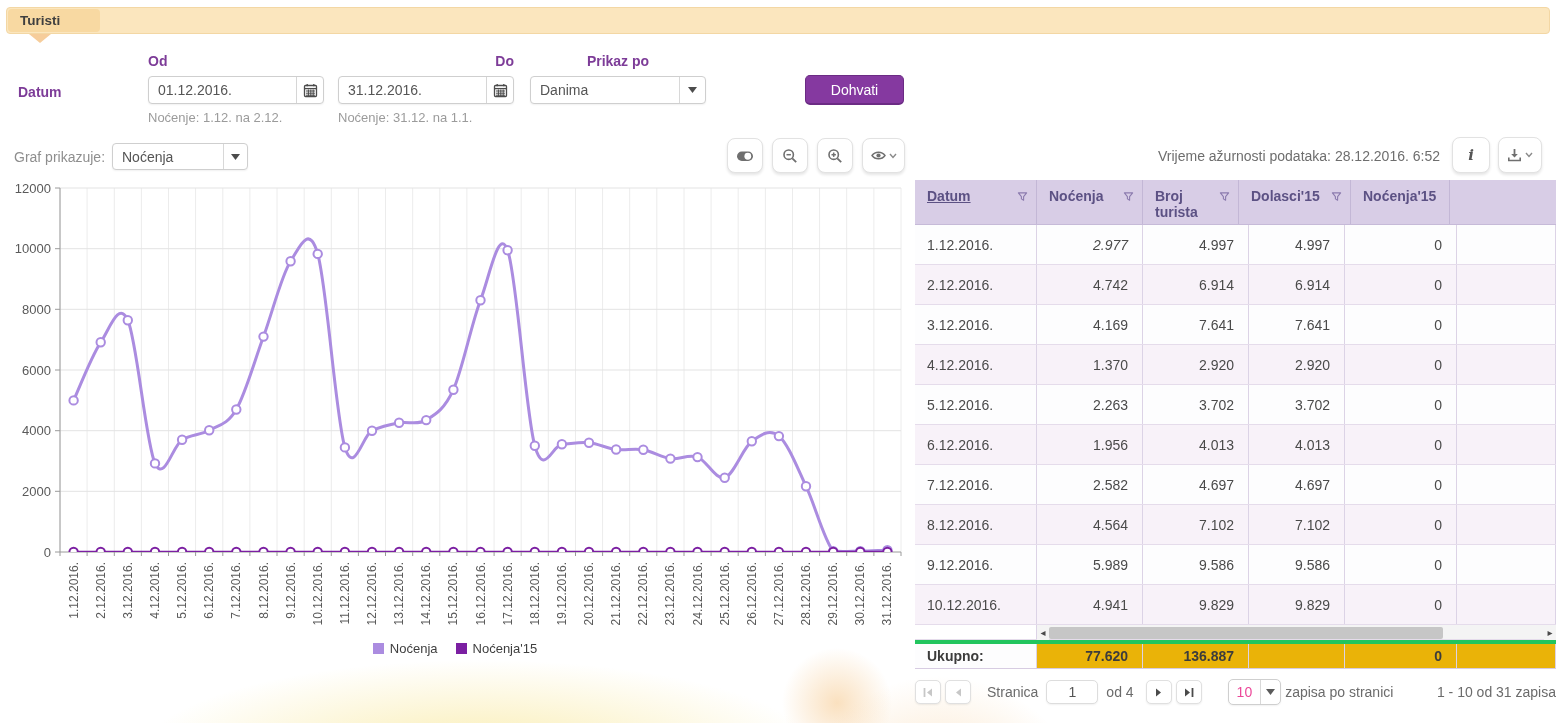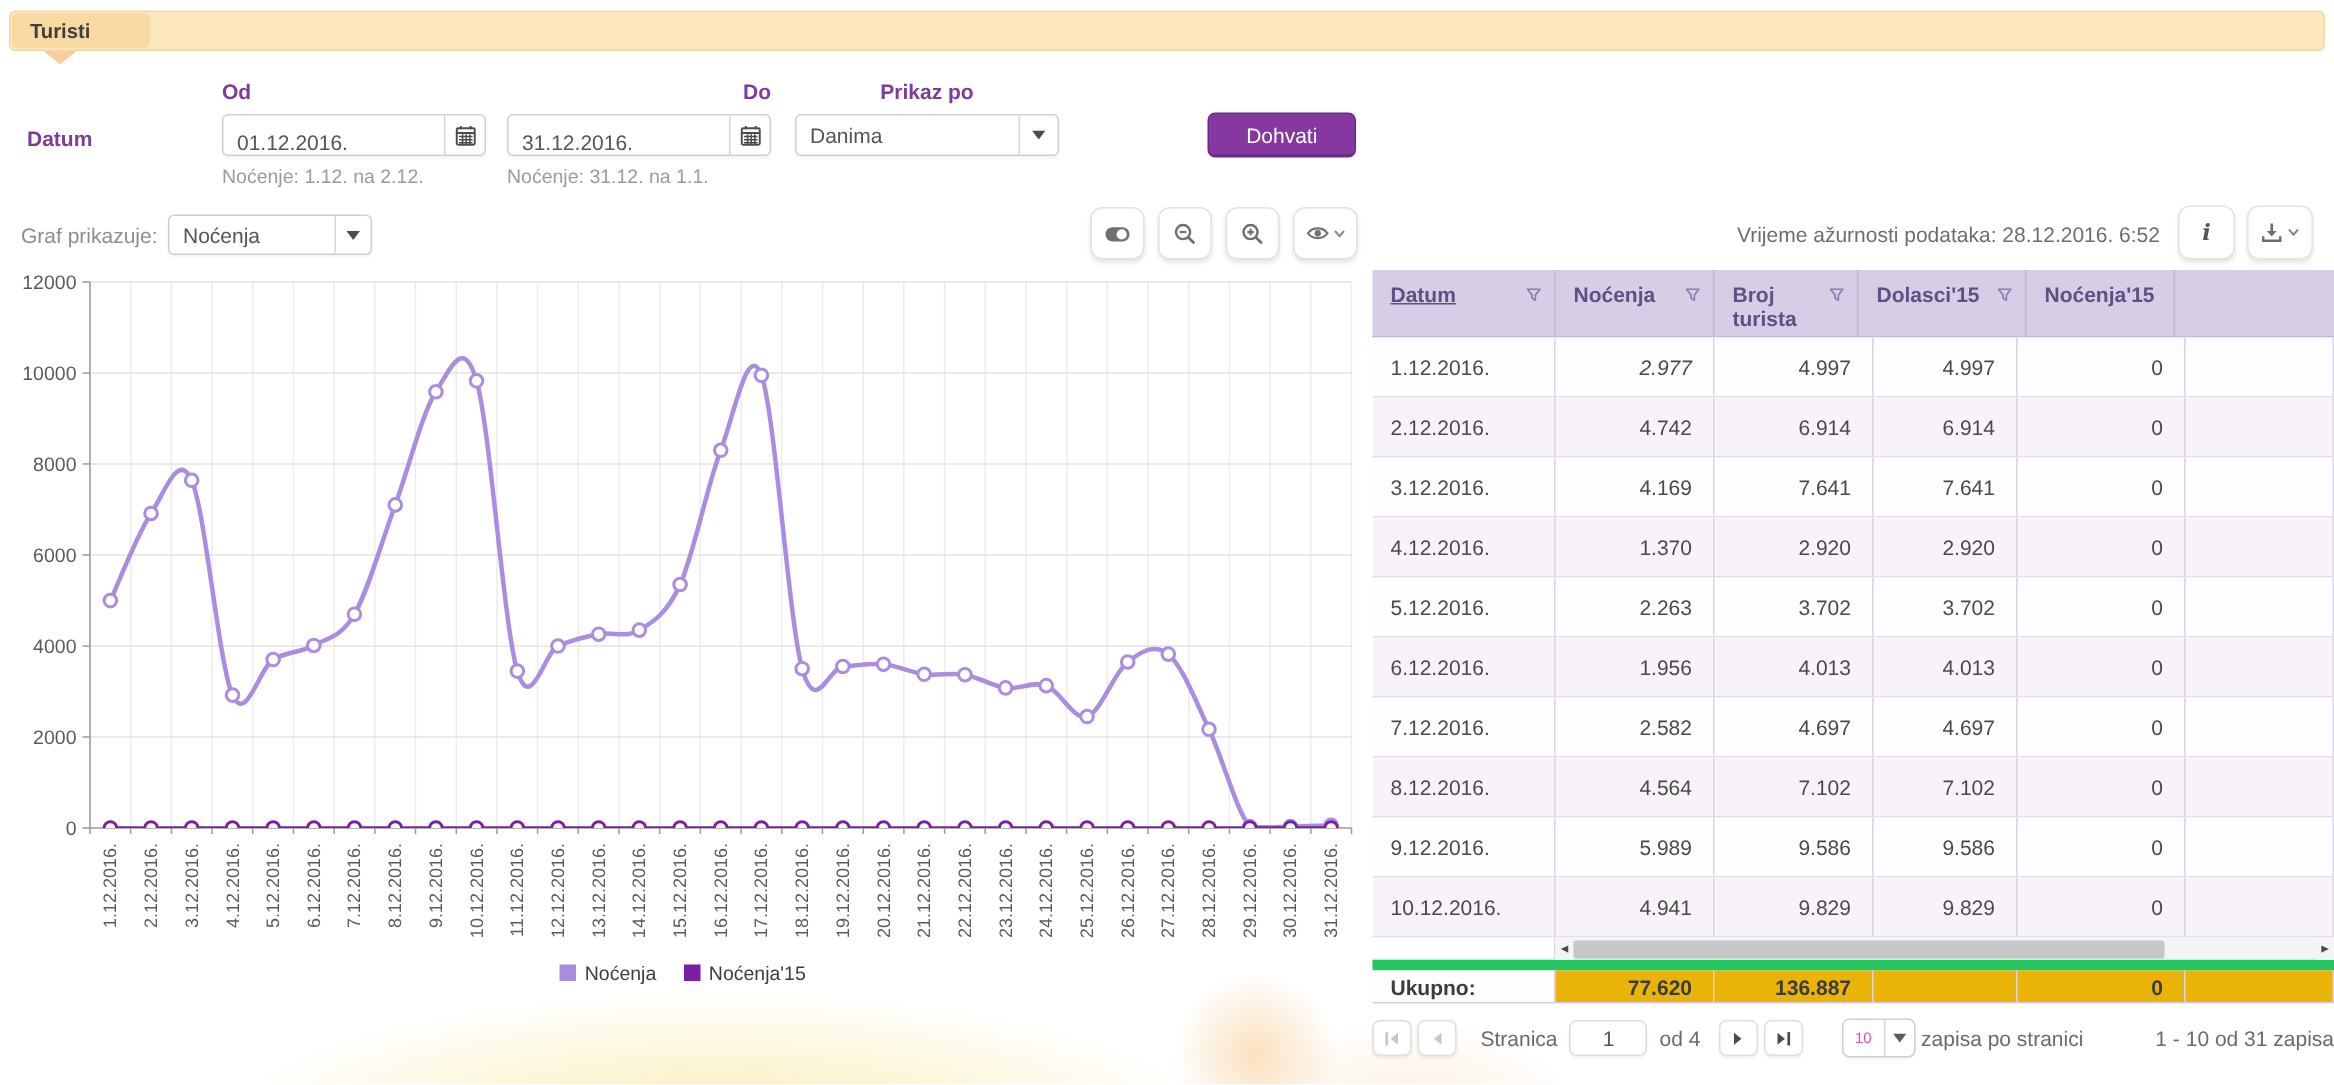--- a/index.html
+++ b/index.html
@@ -16,21 +16,21 @@
 .layer{position:relative;z-index:1}
 
 
 .topbar{position:absolute;left:6px;top:7px;width:1544px;height:27px;background:#FBE6BE;border:1px solid #F3D7A4;border-radius:4px}
 .tab{position:absolute;left:1px;top:1px;height:23px;min-width:92px;background:#F8D9A2;border-radius:4px;display:flex;align-items:center;padding:0 16px 0 12px}
 .tab span{font-size:13.5px;font-weight:bold;color:#3F3F3F}
 .tab-pointer{position:absolute;left:29px;top:34px;width:0;height:0;border-left:11px solid transparent;border-right:11px solid transparent;border-top:9px solid #F6CD9B}
 
 
 .flabel{position:absolute;font-size:14px;font-weight:bold;color:#7D3C98}
-.inputbox{position:absolute;height:28px;background:#fff;border:1px solid #CFCFCF;border-radius:4px;display:flex;align-items:flex-end;box-shadow:0 1px 2px rgba(0,0,0,.06)}
+.inputbox{position:absolute;height:28px;background:#fff;border:1px solid #CFCFCF;border-radius:4px;display:flex;align-items:center;box-shadow:0 1px 2px rgba(0,0,0,.06)}
 .inputbox .txt{flex:1;font-size:14px;color:#555;padding-left:9px;white-space:nowrap;overflow:hidden}
 .inputbox .iconcell{width:27px;height:100%;border-left:1px solid #D6D6D6;display:flex;align-items:center;justify-content:center}
 .hint{position:absolute;font-size:13px;color:#9B9B9B;white-space:nowrap}
 .btn-purple{position:absolute;background:#8539A0;border:1px solid #6B2B84;border-bottom-width:2px;border-radius:5px;color:#fff;font-size:14px;display:flex;align-items:center;justify-content:center;cursor:pointer}
 
 
 .graylabel{position:absolute;font-size:14px;color:#8E8E8E}
 .toolbtn{position:absolute;height:35px;background:#fff;border:1px solid #E2E2E2;border-radius:8px;box-shadow:0 2px 3px rgba(0,0,0,.10);display:flex;align-items:center;justify-content:center;gap:3px;cursor:pointer}
 .updated{position:absolute;font-size:14px;color:#6E6E6E;text-align:right}
 
@@ -51,31 +51,31 @@
 .th svg{margin-top:3px;flex:none}
 .tr{display:flex;height:40px;border-bottom:1px solid #E5DCEB;background:#FDFDFE}
 .tr.alt{background:#F8F2F9}
 .td{display:flex;align-items:center;border-right:1px solid #DCD3E6;font-size:14px;color:#4A4A4A;padding:0 14px 0 12px}
 .td.num{justify-content:flex-end}
 .scrollrow{display:flex;height:15px;background:#fff;border-bottom:1px solid #E5DCEB}
 .scroll-spacer{width:122px;border-right:1px solid #DCD3E6}
 .scroll-track{flex:1;position:relative;background:#F4F4F4;display:flex;align-items:center}
 .sarrow{font-size:10px;color:#4a4a4a;width:12px;text-align:center;line-height:15px;cursor:pointer;background:#F4F4F4}
 .scroll-thumb{position:absolute;left:12px;top:1.5px;width:76%;height:12px;background:#C6C6C6;border-radius:2px;cursor:grab}
-.tfoot{display:flex;height:29px;border-bottom:1px solid #D7CCE2;border-top:7px solid #22c55e}
+.tfoot{display:flex;height:29px;border-bottom:1px solid #D7CCE2;border-top:4px solid #22c55e}
 .tf{display:flex;align-items:center;font-size:14px;font-weight:bold;color:#3C3C3C;border-right:1px solid #DCD3E6;padding:0 14px 0 12px;background:#eab308}
 .tf.label{background:#FDFDFE;justify-content:flex-start}
 .tf.num{justify-content:flex-end}
 
 
 .pager{position:absolute;left:915px;top:678px;width:641px;height:28px;display:flex;align-items:center;font-size:14px;color:#6B6B6B}
 .pbtn{width:26px;height:24px;background:#fff;border:1px solid #E0E0E0;border-radius:5px;display:flex;align-items:center;justify-content:center;margin-right:4px;box-shadow:0 1px 2px rgba(0,0,0,.07);cursor:pointer}
 .pageinput{width:52px;height:24px;border:1px solid #DDD;border-radius:5px;text-align:center;font-size:14px;color:#555;font-family:"Liberation Sans",sans-serif;box-shadow:0 1px 2px rgba(0,0,0,.06)}
 .psel{height:26px;background:#fff;border:1px solid #CFCFCF;border-radius:5px;display:flex;align-items:center;box-shadow:0 1px 2px rgba(0,0,0,.06);cursor:pointer}
-.psel .v{padding:0 8px;font-size:10px;color:#ec4899}
+.psel .v{padding:0 8px;font-size:14px;color:#ec4899}
 .psel .arr{width:20px;height:100%;border-left:1px solid #D8D8D8;display:flex;align-items:center;justify-content:center}
 .rangetext{margin-left:auto;font-size:14px;color:#6B6B6B}
 
 
 .selbox{position:absolute;background:#fff;border:1px solid #CFCFCF;border-radius:4px;display:flex;align-items:center;box-shadow:0 1px 2px rgba(0,0,0,.06);cursor:pointer}
 .selbox .txt{flex:1;font-size:14px;color:#555;padding-left:9px;white-space:nowrap;overflow:hidden}
 .selbox .arr{width:26px;height:100%;border-left:1px solid #D8D8D8;display:flex;align-items:center;justify-content:center}
 </style>
 </head>
 <body>

